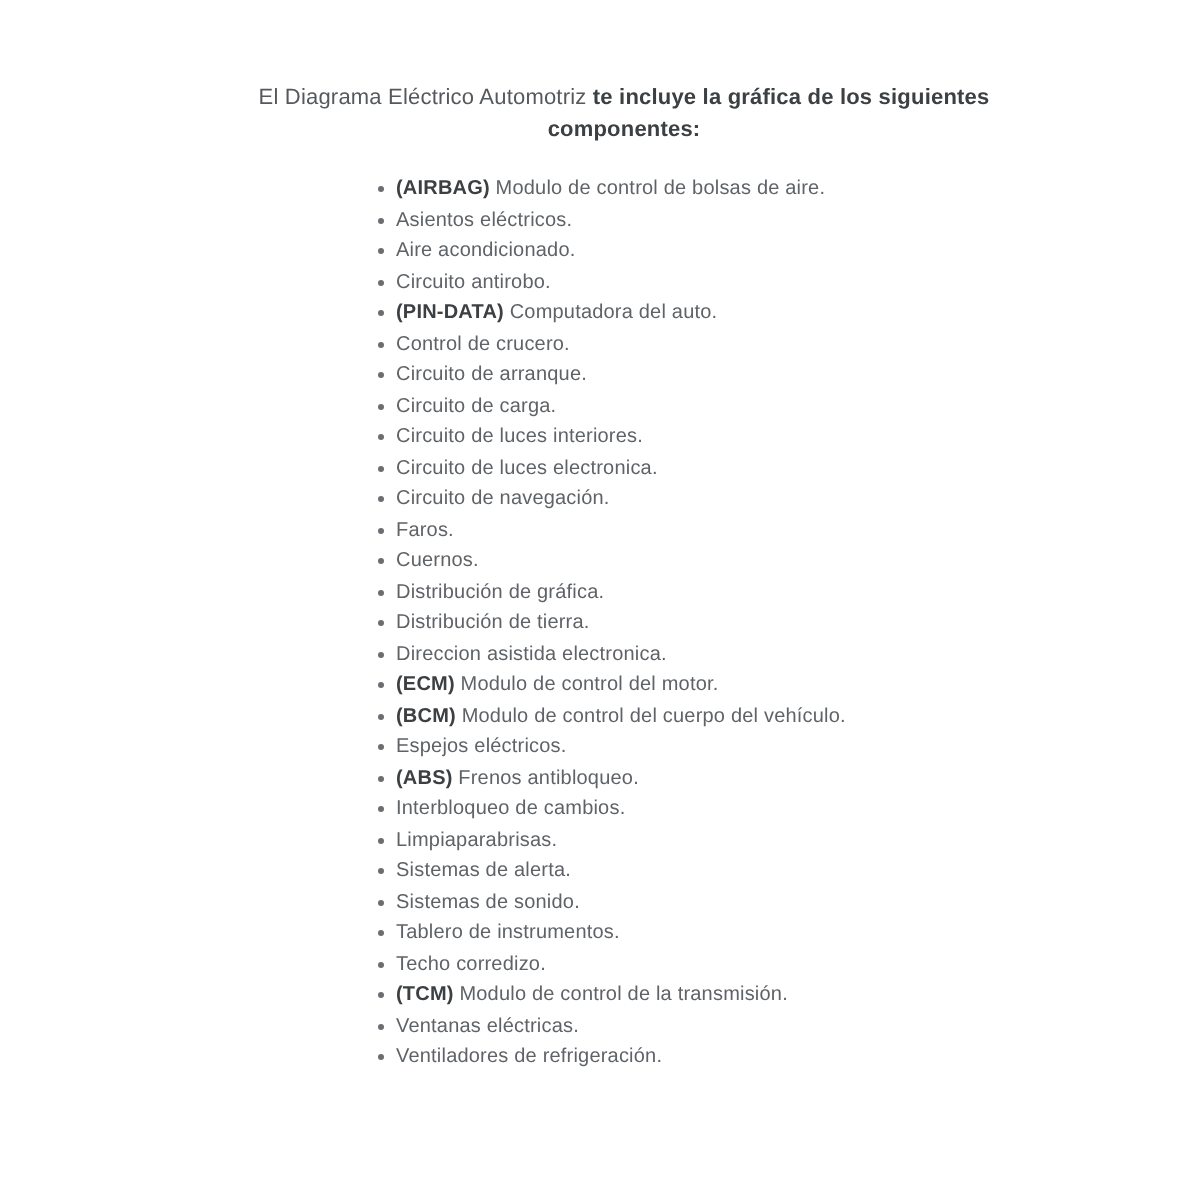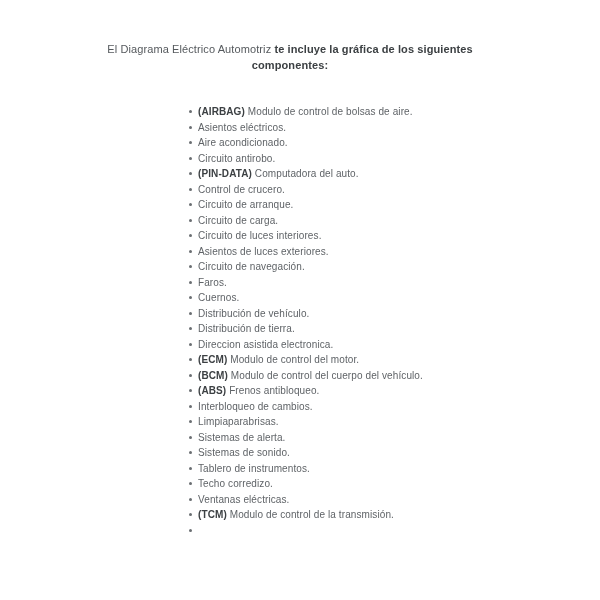--- a/index.html
+++ b/index.html
@@ -11,36 +11,36 @@
     position: relative;
     width: 600px;
     height: 600px;
     background: #ffffff;
     overflow: hidden;
     font-family: "Liberation Sans", "DejaVu Sans", sans-serif;
   }
   .title {
     position: absolute;
     top: 41px;
-    left: 40px;
+    left: 62px;
     width: 500px;
     text-align: center;
     font-size: 11px;
     line-height: 16px;
     font-weight: 400;
     color: #55595d;
     letter-spacing: 0.1px;
   }
   .title b {
     color: #3c4043;
     font-weight: 700;
   }
   ul.components {
     position: absolute;
-    top: 104px;
+    top: 87px;
     left: 0;
     right: 0;
     margin: 0;
     padding: 0 0 0 198px;
     list-style: none;
     font-size: 10px;
     line-height: 15.5px;
     color: #5f6367;
     letter-spacing: 0.1px;
   }
@@ -75,33 +75,34 @@
   <ul class="components">
       <li><span class="bullet"></span><b>(AIRBAG)</b><span> Modulo de control de bolsas de aire.</span></li>
       <li><span class="bullet"></span><b></b><span>Asientos eléctricos.</span></li>
       <li><span class="bullet"></span><b></b><span>Aire acondicionado.</span></li>
       <li><span class="bullet"></span><b></b><span>Circuito antirobo.</span></li>
       <li><span class="bullet"></span><b>(PIN-DATA)</b><span> Computadora del auto.</span></li>
       <li><span class="bullet"></span><b></b><span>Control de crucero.</span></li>
       <li><span class="bullet"></span><b></b><span>Circuito de arranque.</span></li>
       <li><span class="bullet"></span><b></b><span>Circuito de carga.</span></li>
       <li><span class="bullet"></span><b></b><span>Circuito de luces interiores.</span></li>
-      <li><span class="bullet"></span><b></b><span>Asientos de luces exteriores.</span></li>
+      <li><span class="bullet"></span><b></b><span>Circuito de luces electronica.</span></li>
       <li><span class="bullet"></span><b></b><span>Circuito de navegación.</span></li>
       <li><span class="bullet"></span><b></b><span>Faros.</span></li>
       <li><span class="bullet"></span><b></b><span>Cuernos.</span></li>
-      <li><span class="bullet"></span><b></b><span>Distribución de vehículo.</span></li>
+      <li><span class="bullet"></span><b></b><span>Distribución de gráfica.</span></li>
       <li><span class="bullet"></span><b></b><span>Distribución de tierra.</span></li>
       <li><span class="bullet"></span><b></b><span>Direccion asistida electronica.</span></li>
       <li><span class="bullet"></span><b>(ECM)</b><span> Modulo de control del motor.</span></li>
       <li><span class="bullet"></span><b>(BCM)</b><span> Modulo de control del cuerpo del vehículo.</span></li>
+      <li><span class="bullet"></span><b></b><span>Espejos eléctricos.</span></li>
       <li><span class="bullet"></span><b>(ABS)</b><span> Frenos antibloqueo.</span></li>
       <li><span class="bullet"></span><b></b><span>Interbloqueo de cambios.</span></li>
       <li><span class="bullet"></span><b></b><span>Limpiaparabrisas.</span></li>
       <li><span class="bullet"></span><b></b><span>Sistemas de alerta.</span></li>
       <li><span class="bullet"></span><b></b><span>Sistemas de sonido.</span></li>
       <li><span class="bullet"></span><b></b><span>Tablero de instrumentos.</span></li>
       <li><span class="bullet"></span><b></b><span>Techo corredizo.</span></li>
+      <li><span class="bullet"></span><b>(TCM)</b><span> Modulo de control de la transmisión.</span></li>
       <li><span class="bullet"></span><b></b><span>Ventanas eléctricas.</span></li>
-      <li><span class="bullet"></span><b>(TCM)</b><span> Modulo de control de la transmisión.</span></li>
-      <li><span class="bullet"></span><b></b></li>
+      <li><span class="bullet"></span><b></b><span>Ventiladores de refrigeración.</span></li>
     </ul>
 </div>
 
 </body></html>

